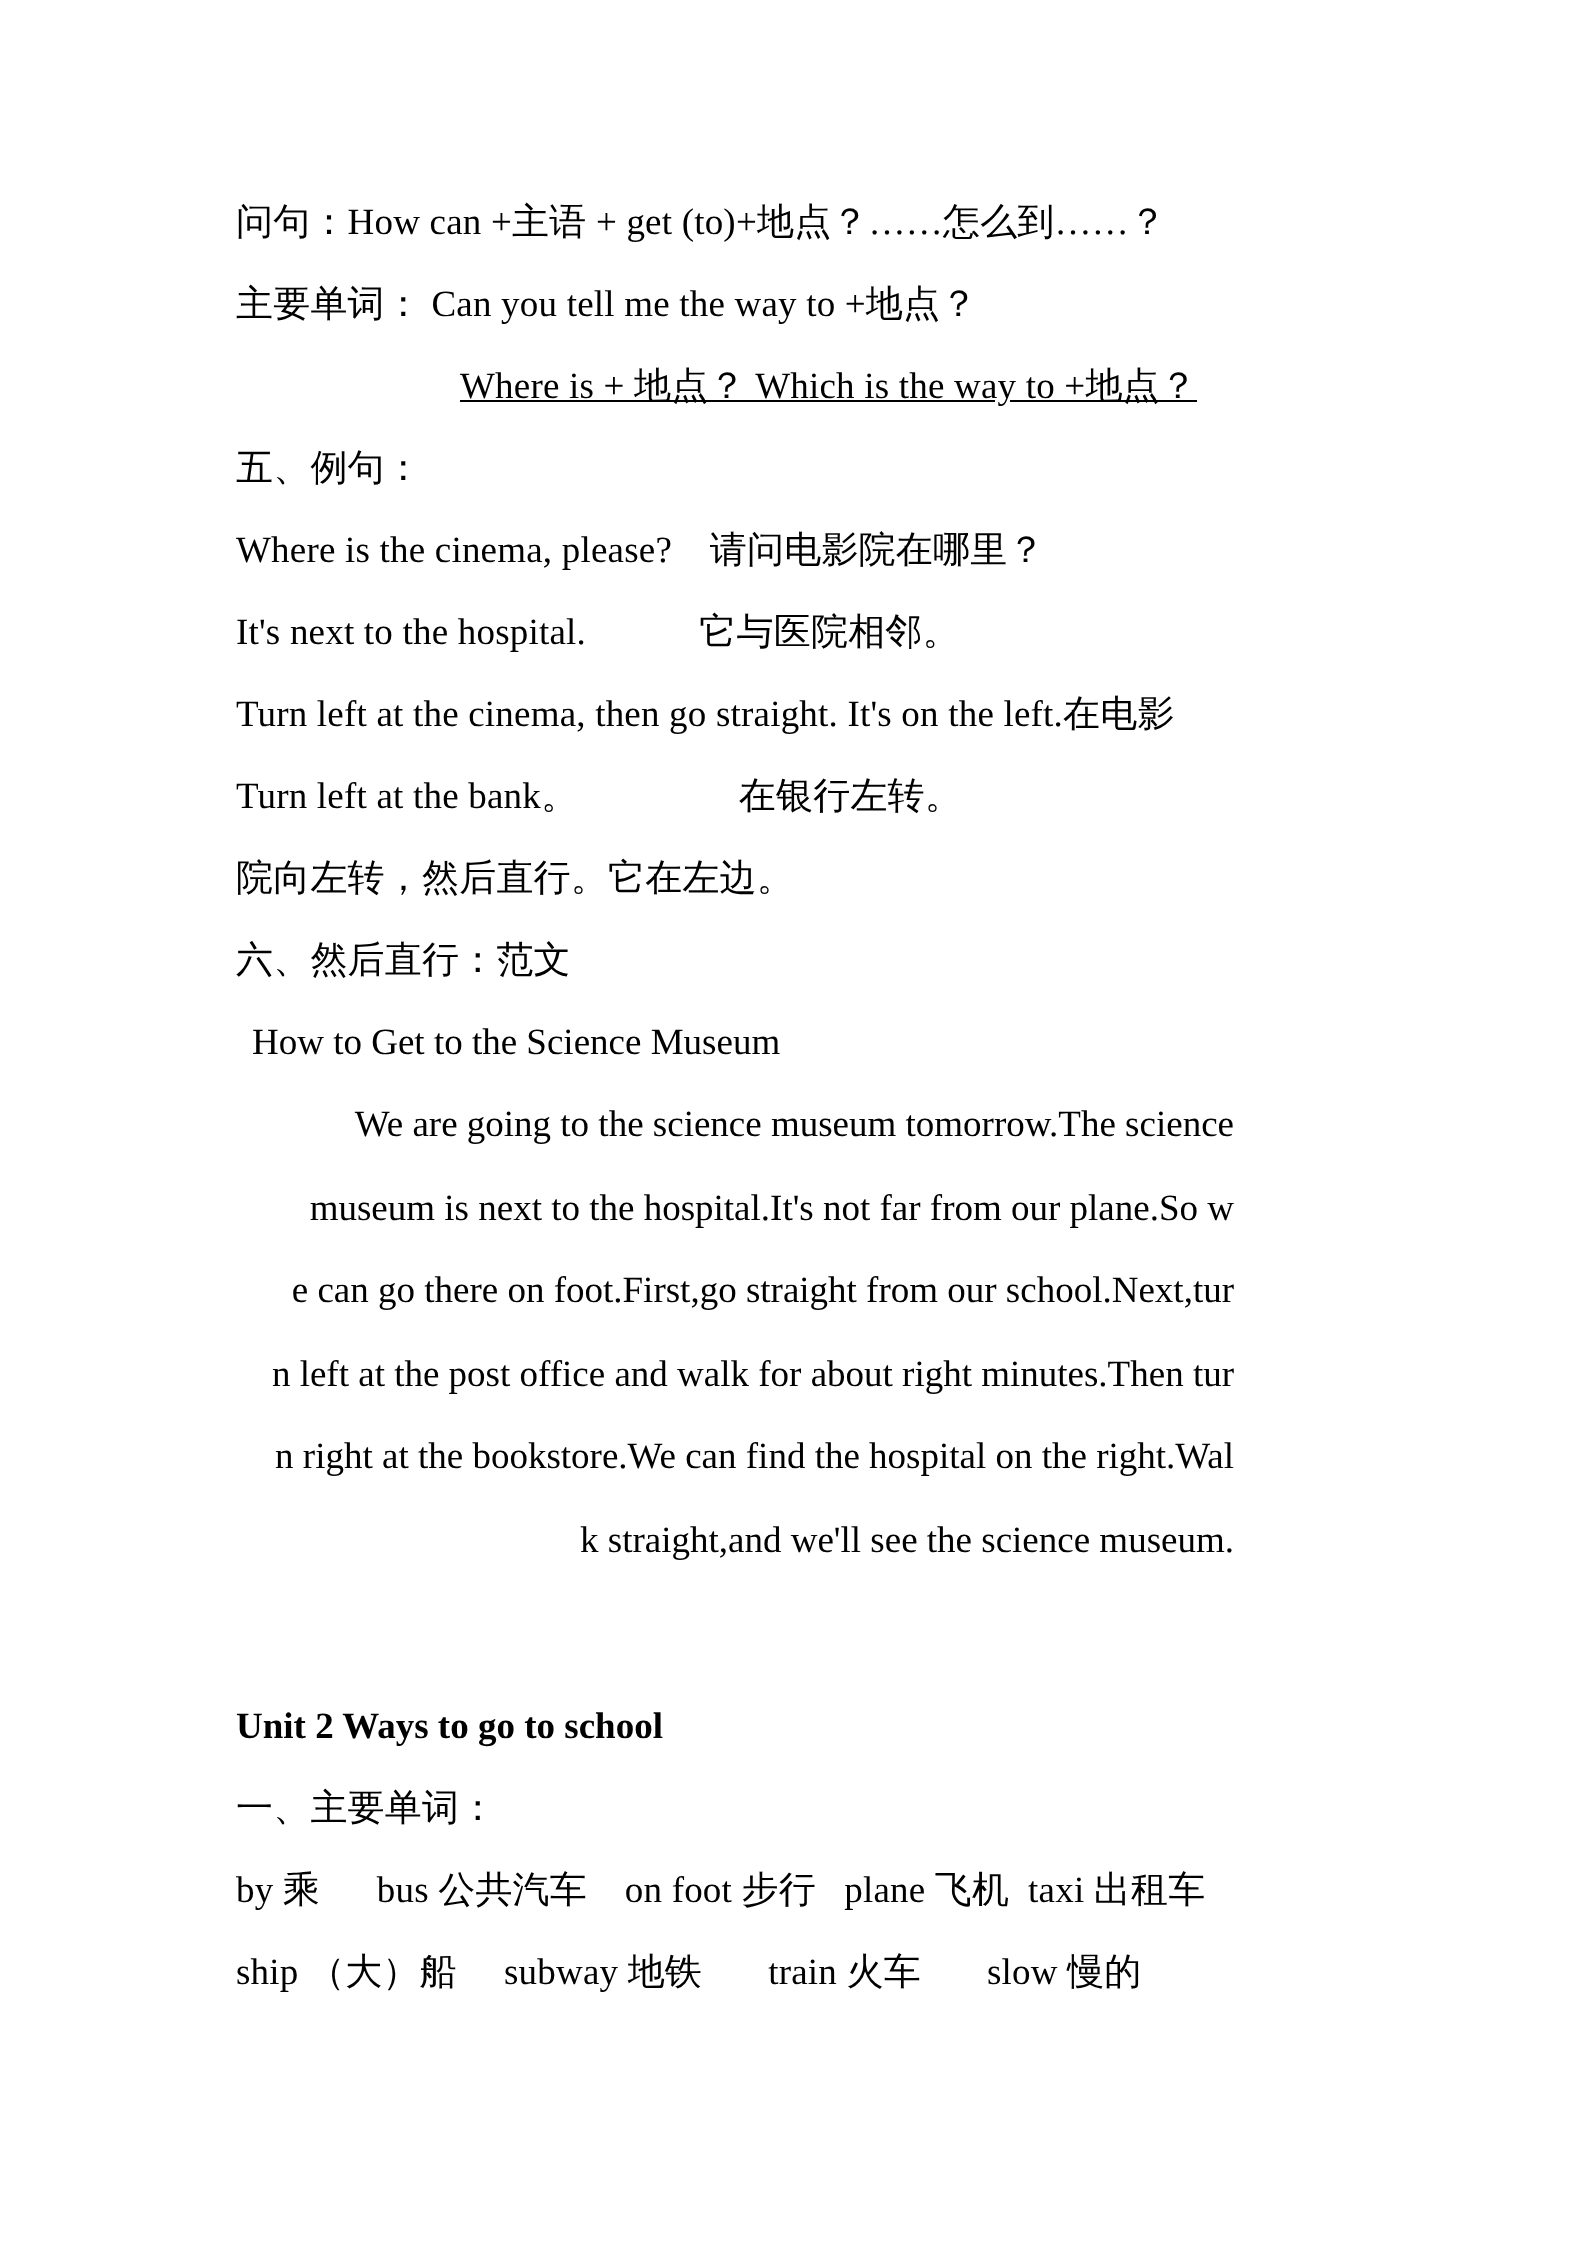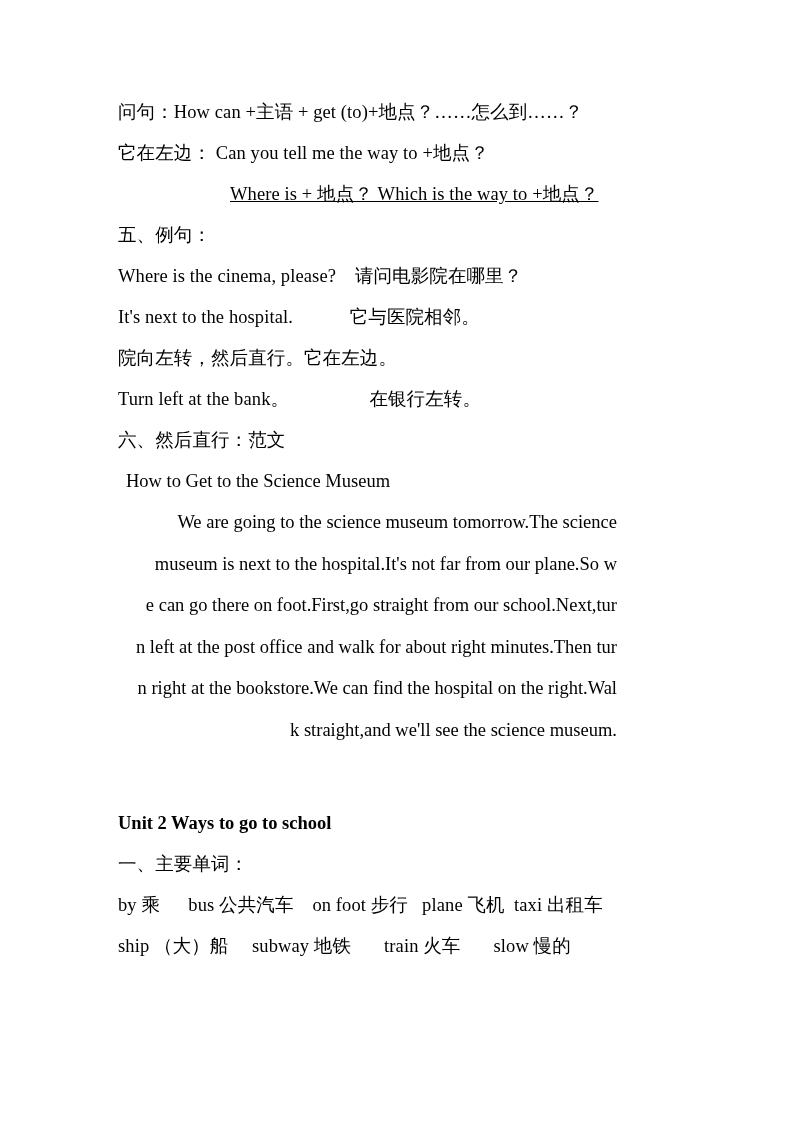--- a/index.html
+++ b/index.html
@@ -57,28 +57,29 @@
   .body-block div {
     white-space: pre-wrap;
   }
 </style>
 </head>
 <body>
 
 <div class="page">
 
   <div class="line">问句：How can +主语 + get (to)+地点？……怎么到……？</div>
-  <div class="line">它在左边： Can you tell me the way to +地点？</div>
+  <div class="line">主要单词： Can you tell me the way to +地点？</div>
   <div class="line indent-1">Where is + 地点？ Which is the way to +地点？</div>
 
   <div class="line">五、例句：</div>
   <div class="line">Where is the cinema, please?    请问电影院在哪里？</div>
   <div class="line">It's next to the hospital.            它与医院相邻。</div>
+  <div class="line">Turn left at the cinema, then go straight. It's on the left.在电影</div>
+  <div class="line">Turn left at the bank。                 在银行左转。</div>
   <div class="line">院向左转，然后直行。它在左边。</div>
-  <div class="line">Turn left at the bank。                 在银行左转。</div>
 
   <div class="line">六、然后直行：范文</div>
 
   <div class="essay-title">How to Get to the Science Museum</div>
 
   <div class="body-block">
     <div>        We are going to the science museum tomorrow.The science</div>
     <div> museum is next to the hospital.It's not far from our plane.So w</div>
     <div>e can go there on foot.First,go straight from our school.Next,tur</div>
     <div>n left at the post office and walk for about right minutes.Then tur</div>

